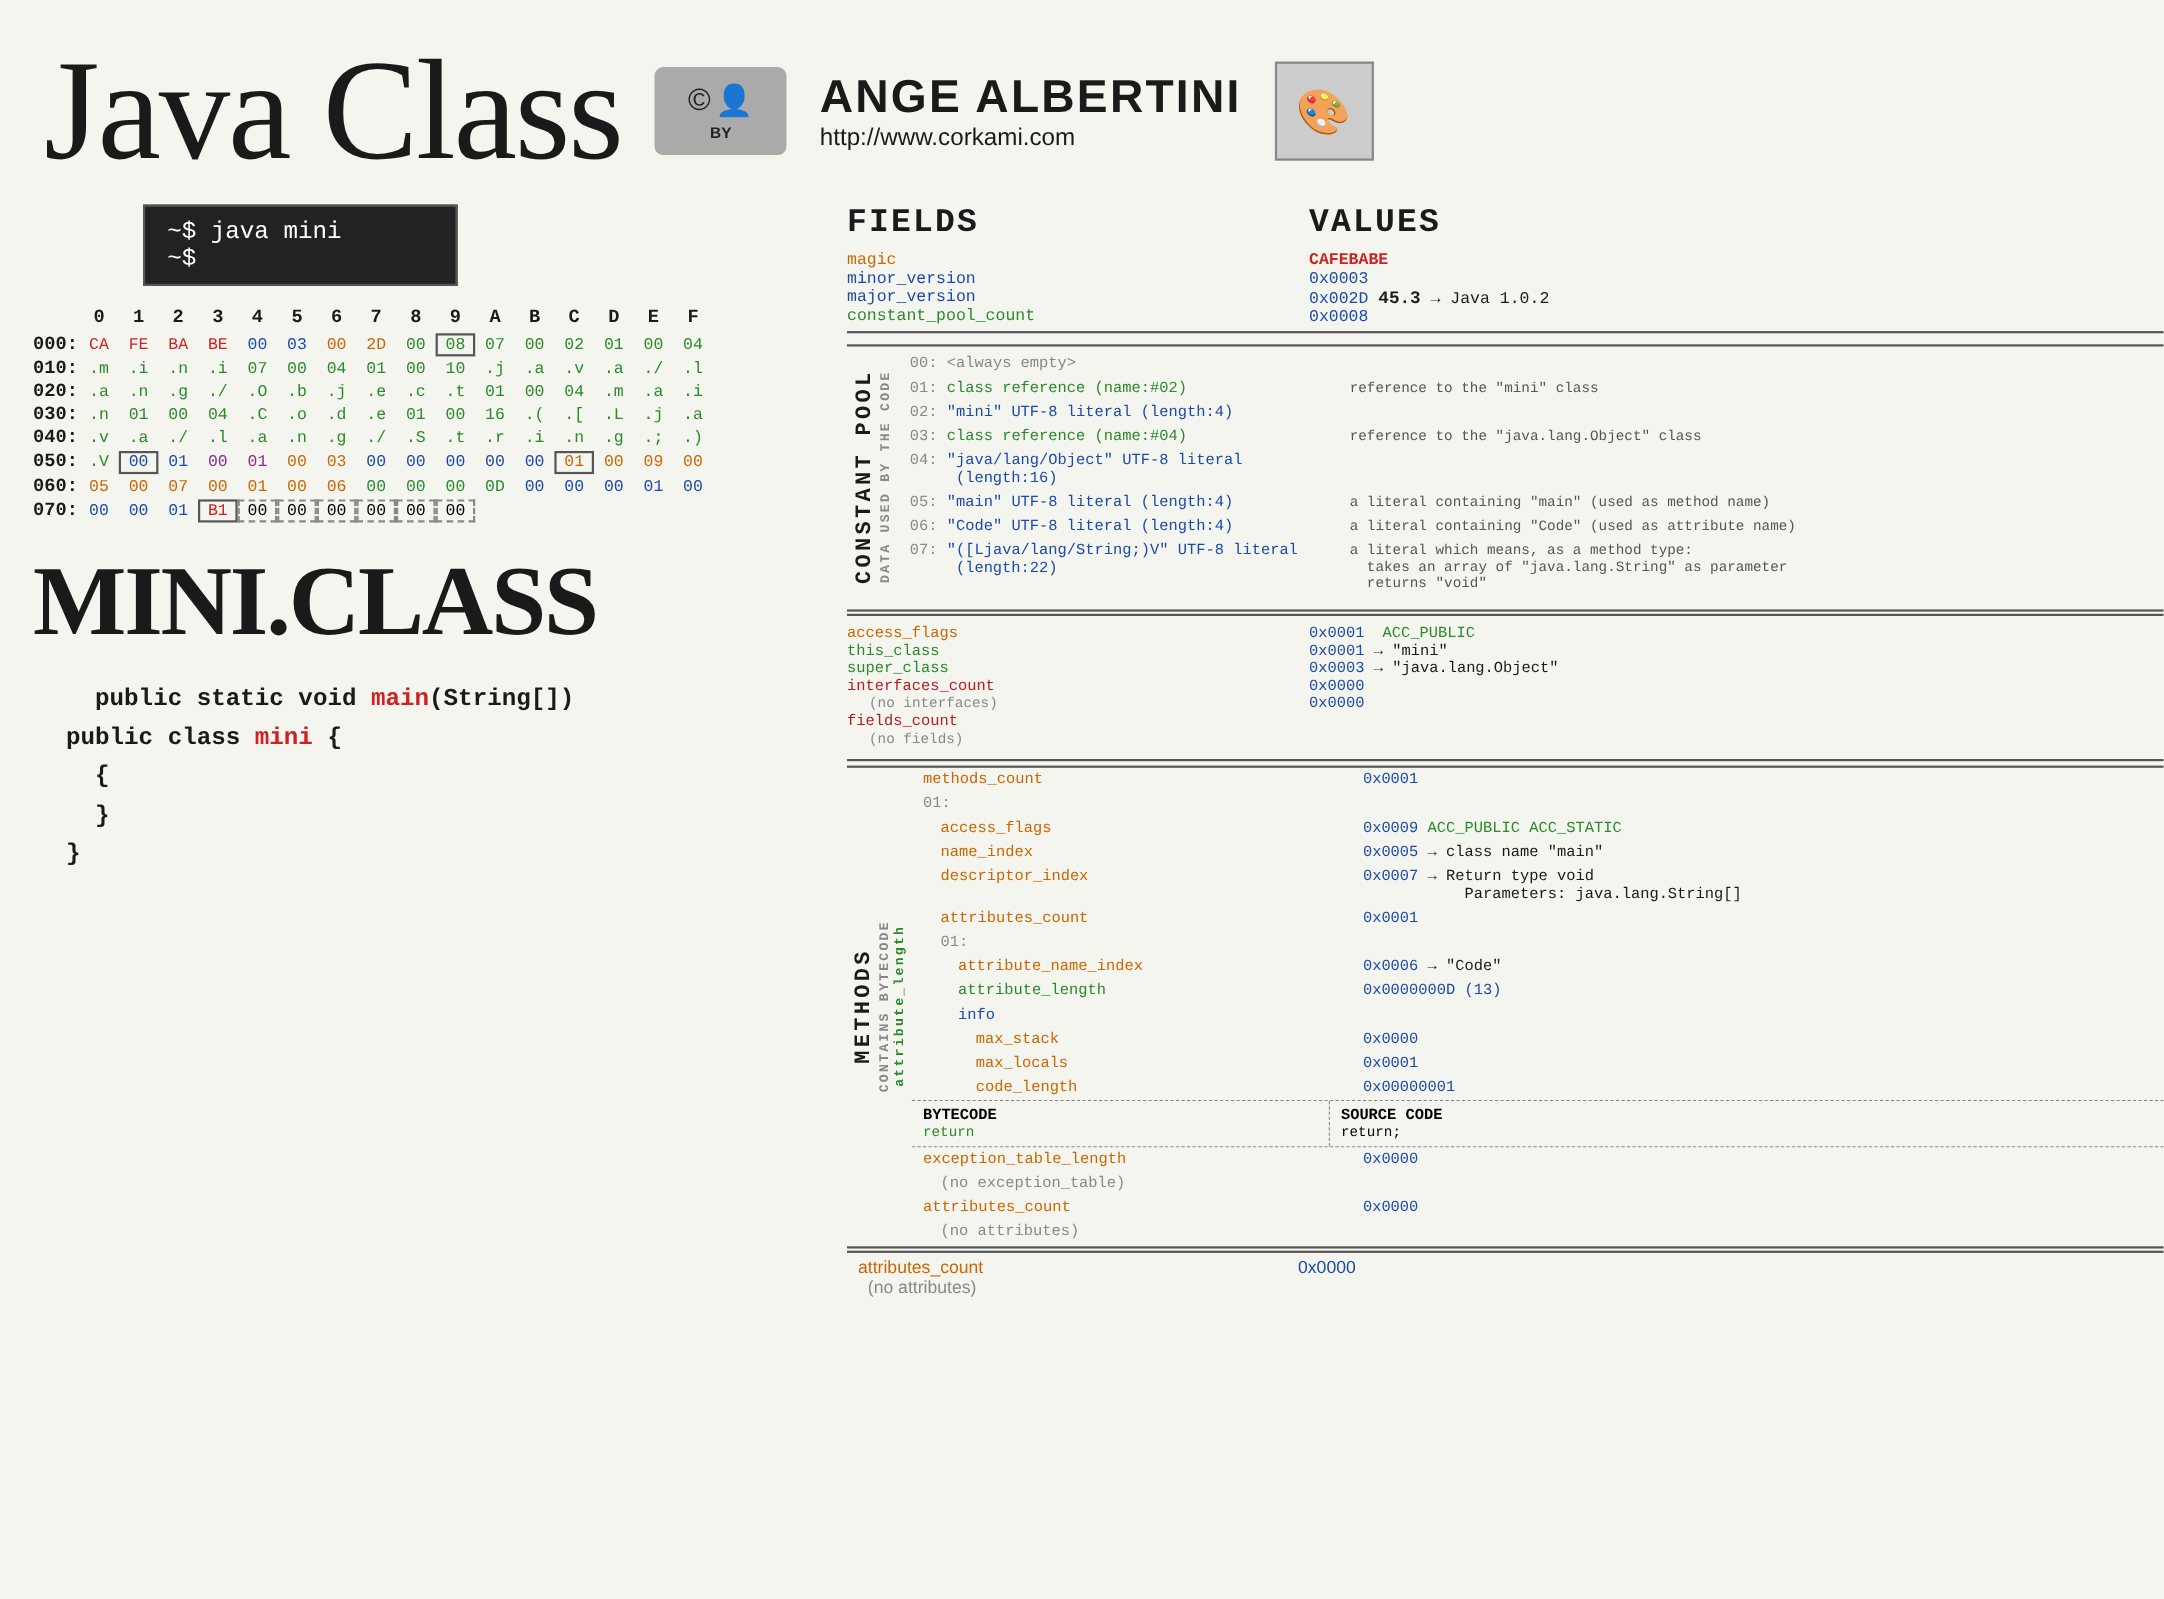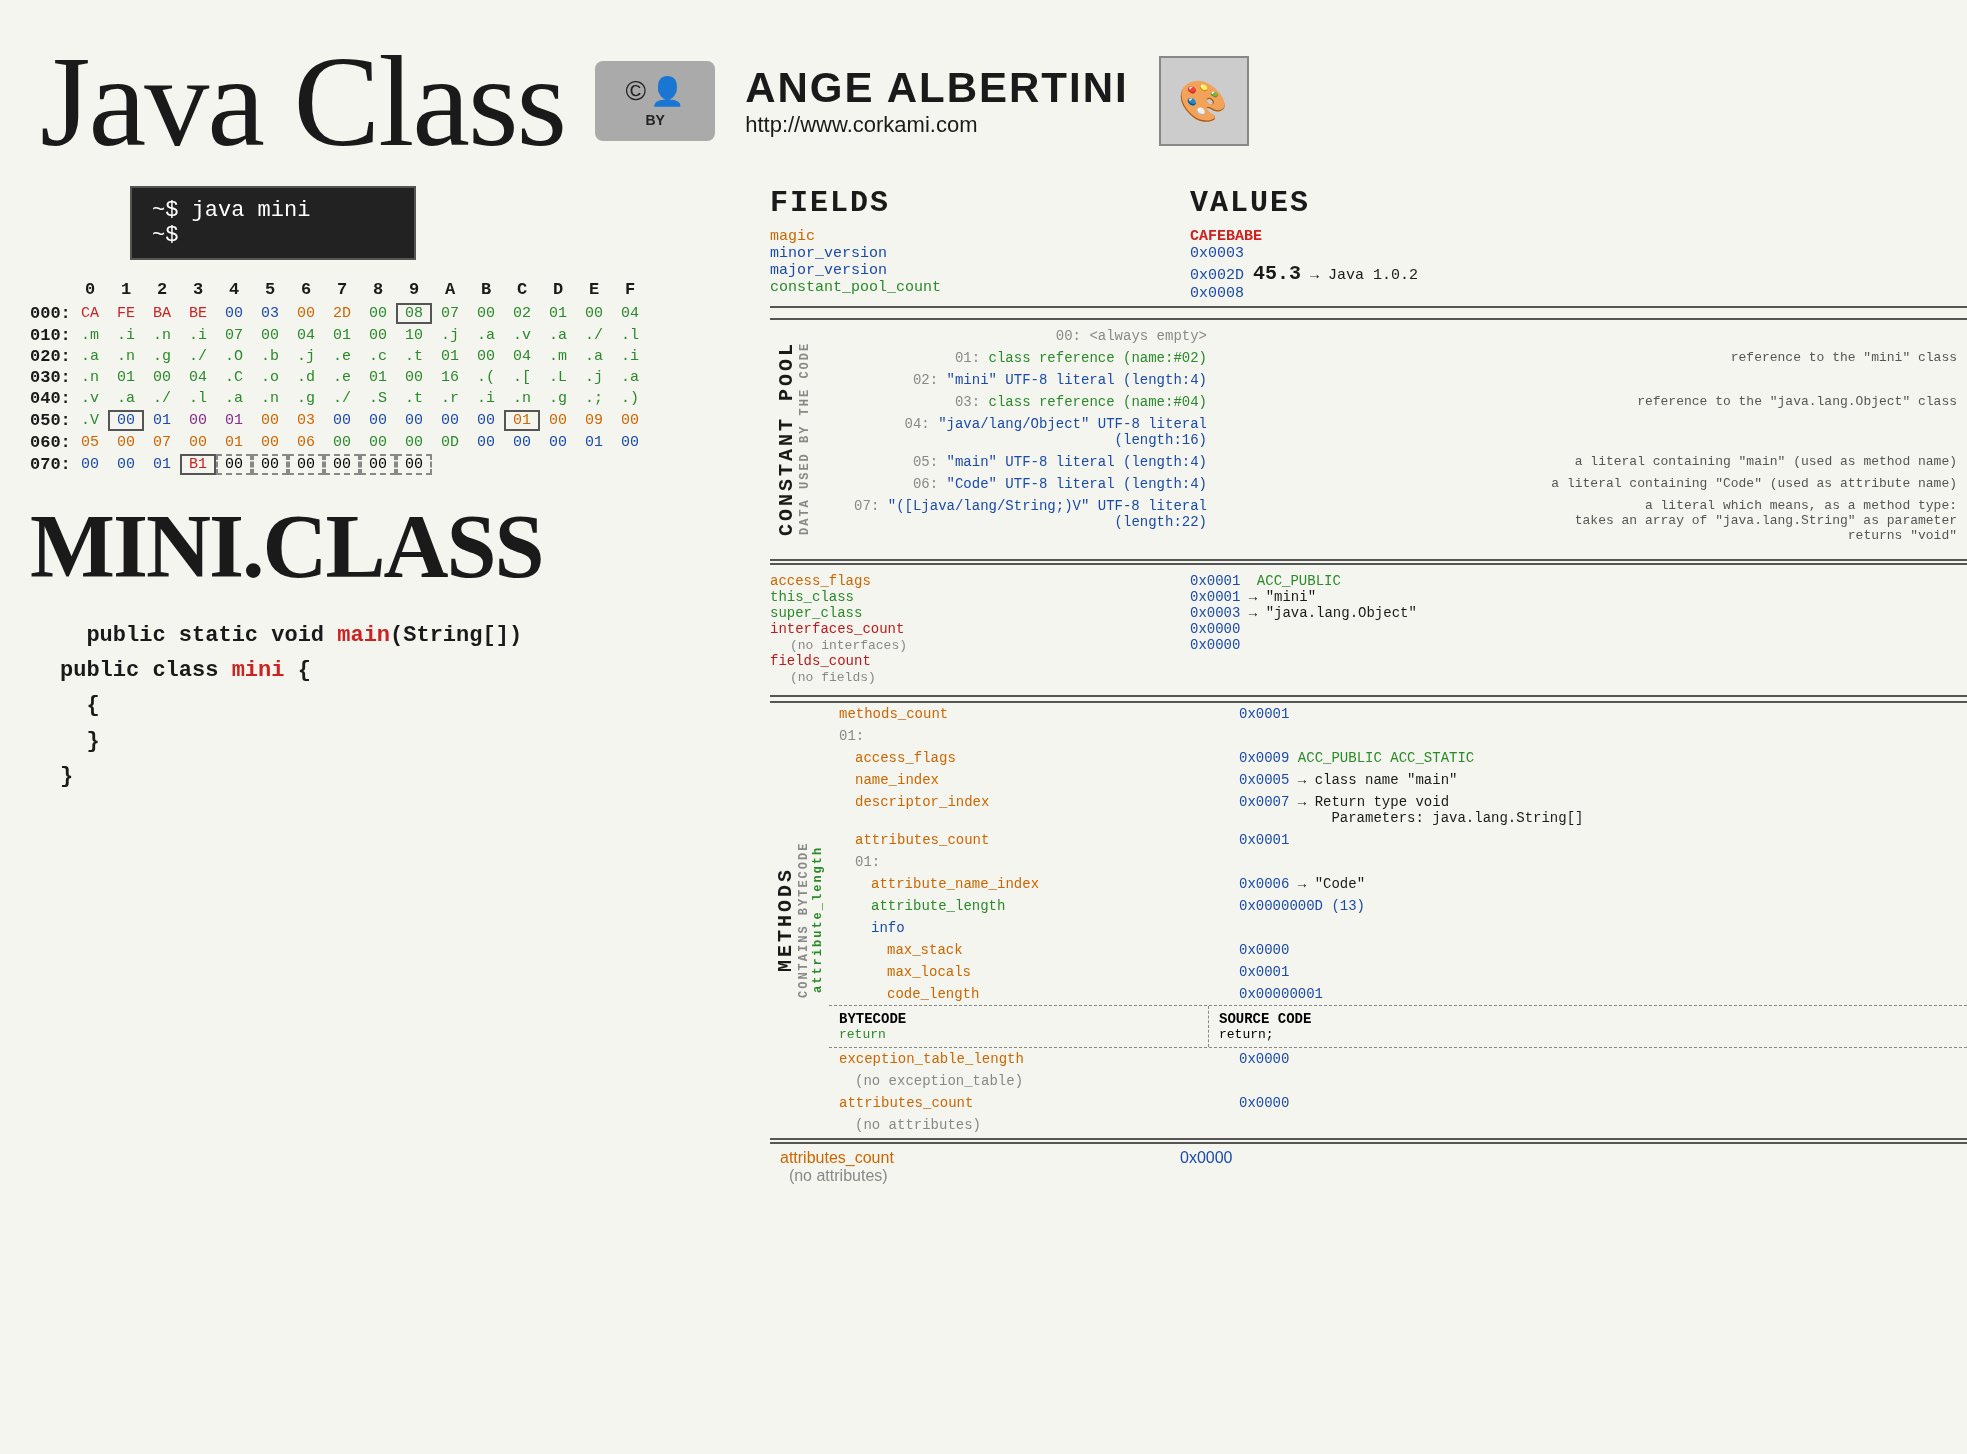--- a/index.html
+++ b/index.html
@@ -225,21 +225,20 @@
     .pool-rotated-label .sub-label {
       font-size: 12px;
       color: #888;
     }
 
     .pool-content {
       flex: 1;
       font-family: 'Courier New', monospace;
       font-size: 14px;
       padding: 8px 10px;
-      text-align: right;
     }
     .pool-entry {
       display: flex;
       gap: 20px;
       margin-bottom: 6px;
       align-items: flex-start;
     }
     .pool-left {
       width: 380px;
       flex-shrink: 0;
@@ -602,21 +601,21 @@
         <div><span class="field-name">magic</span></div>
         <div><span class="field-name-blue">minor_version</span></div>
         <div><span class="field-name-blue">major_version</span></div>
         <div><span class="field-name-green">constant_pool_count</span></div>
       </div>
       <div class="values-col">
         <div><span style="color:#cc2222;font-weight:bold;">CAFEBABE</span></div>
         <div><span style="color:#1a4aaa;">0x0003</span></div>
         <div>
           <span style="color:#1a4aaa;">0x002D</span>
-          <span style="font-size:20px; font-weight:bold; color:#1a1a1a;"> 45.3</span>
+          <span style="font-size:16px; font-weight:bold; color:#1a1a1a;"> 45.3</span>
           <span style="color:#1a1a1a;"> → Java 1.0.2</span>
         </div>
         <div><span style="color:#1a4aaa;">0x0008</span></div>
       </div>
     </div>
 
     <div class="divider-line"></div>
 
     <div class="pool-section">
       <div class="pool-rotated-label">

